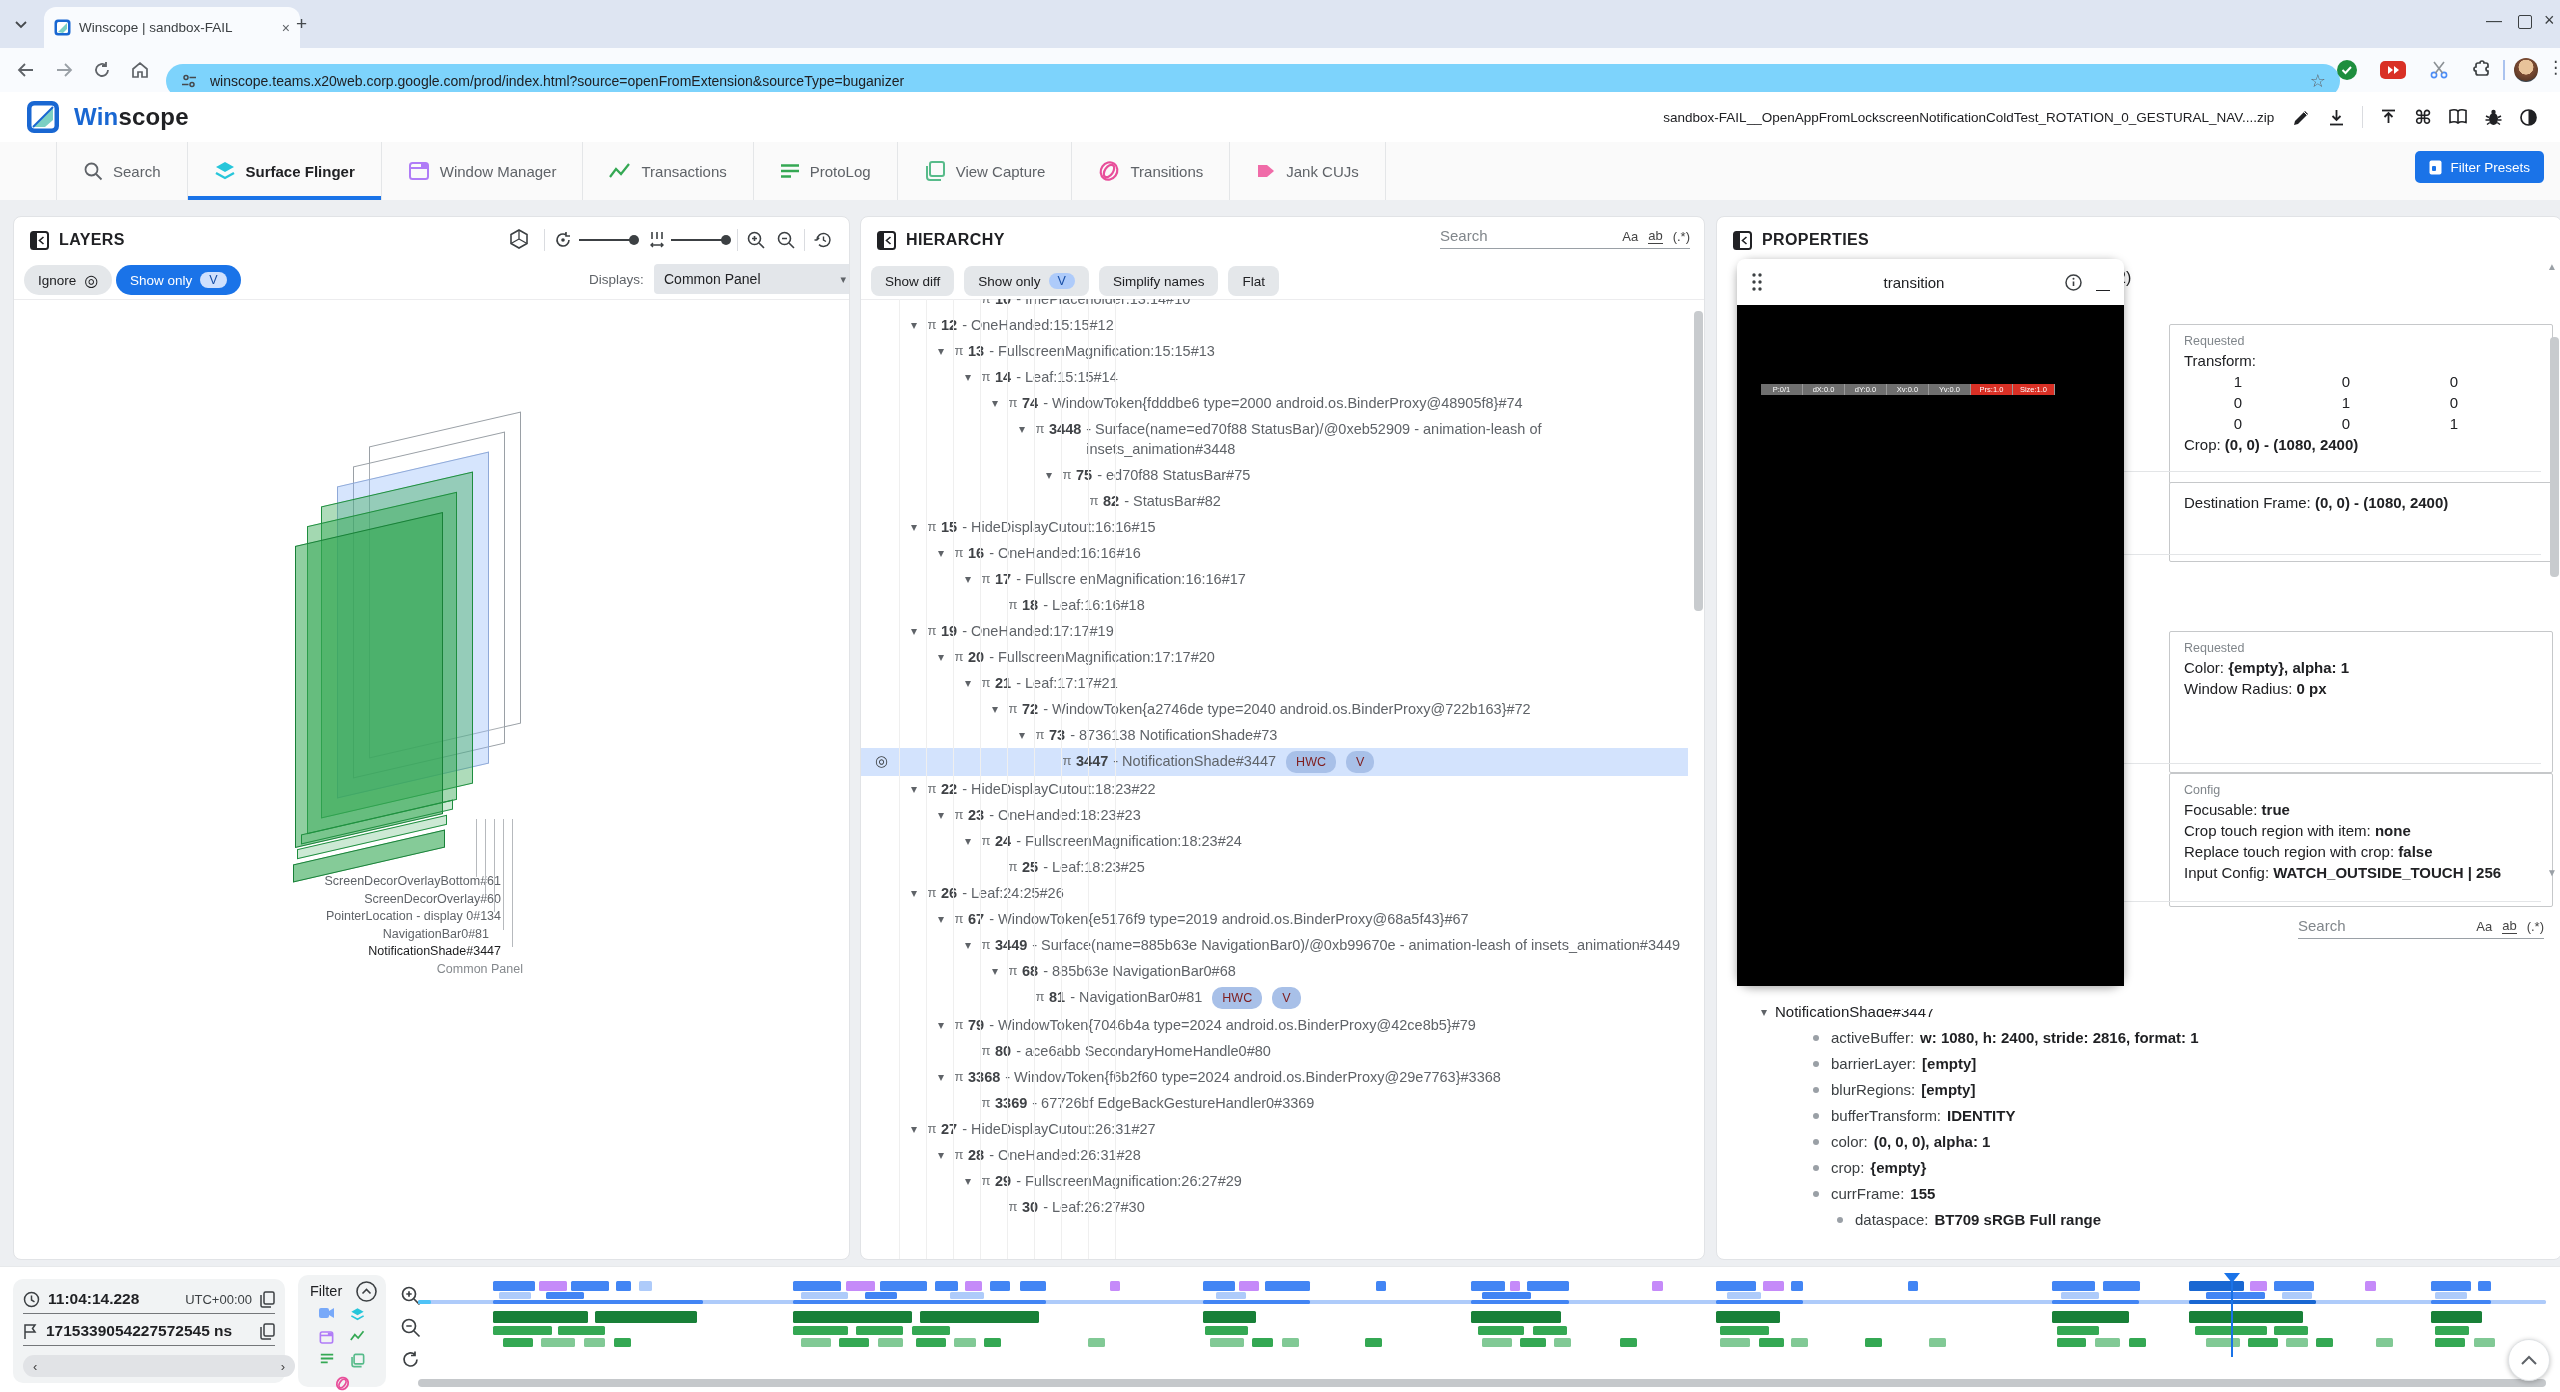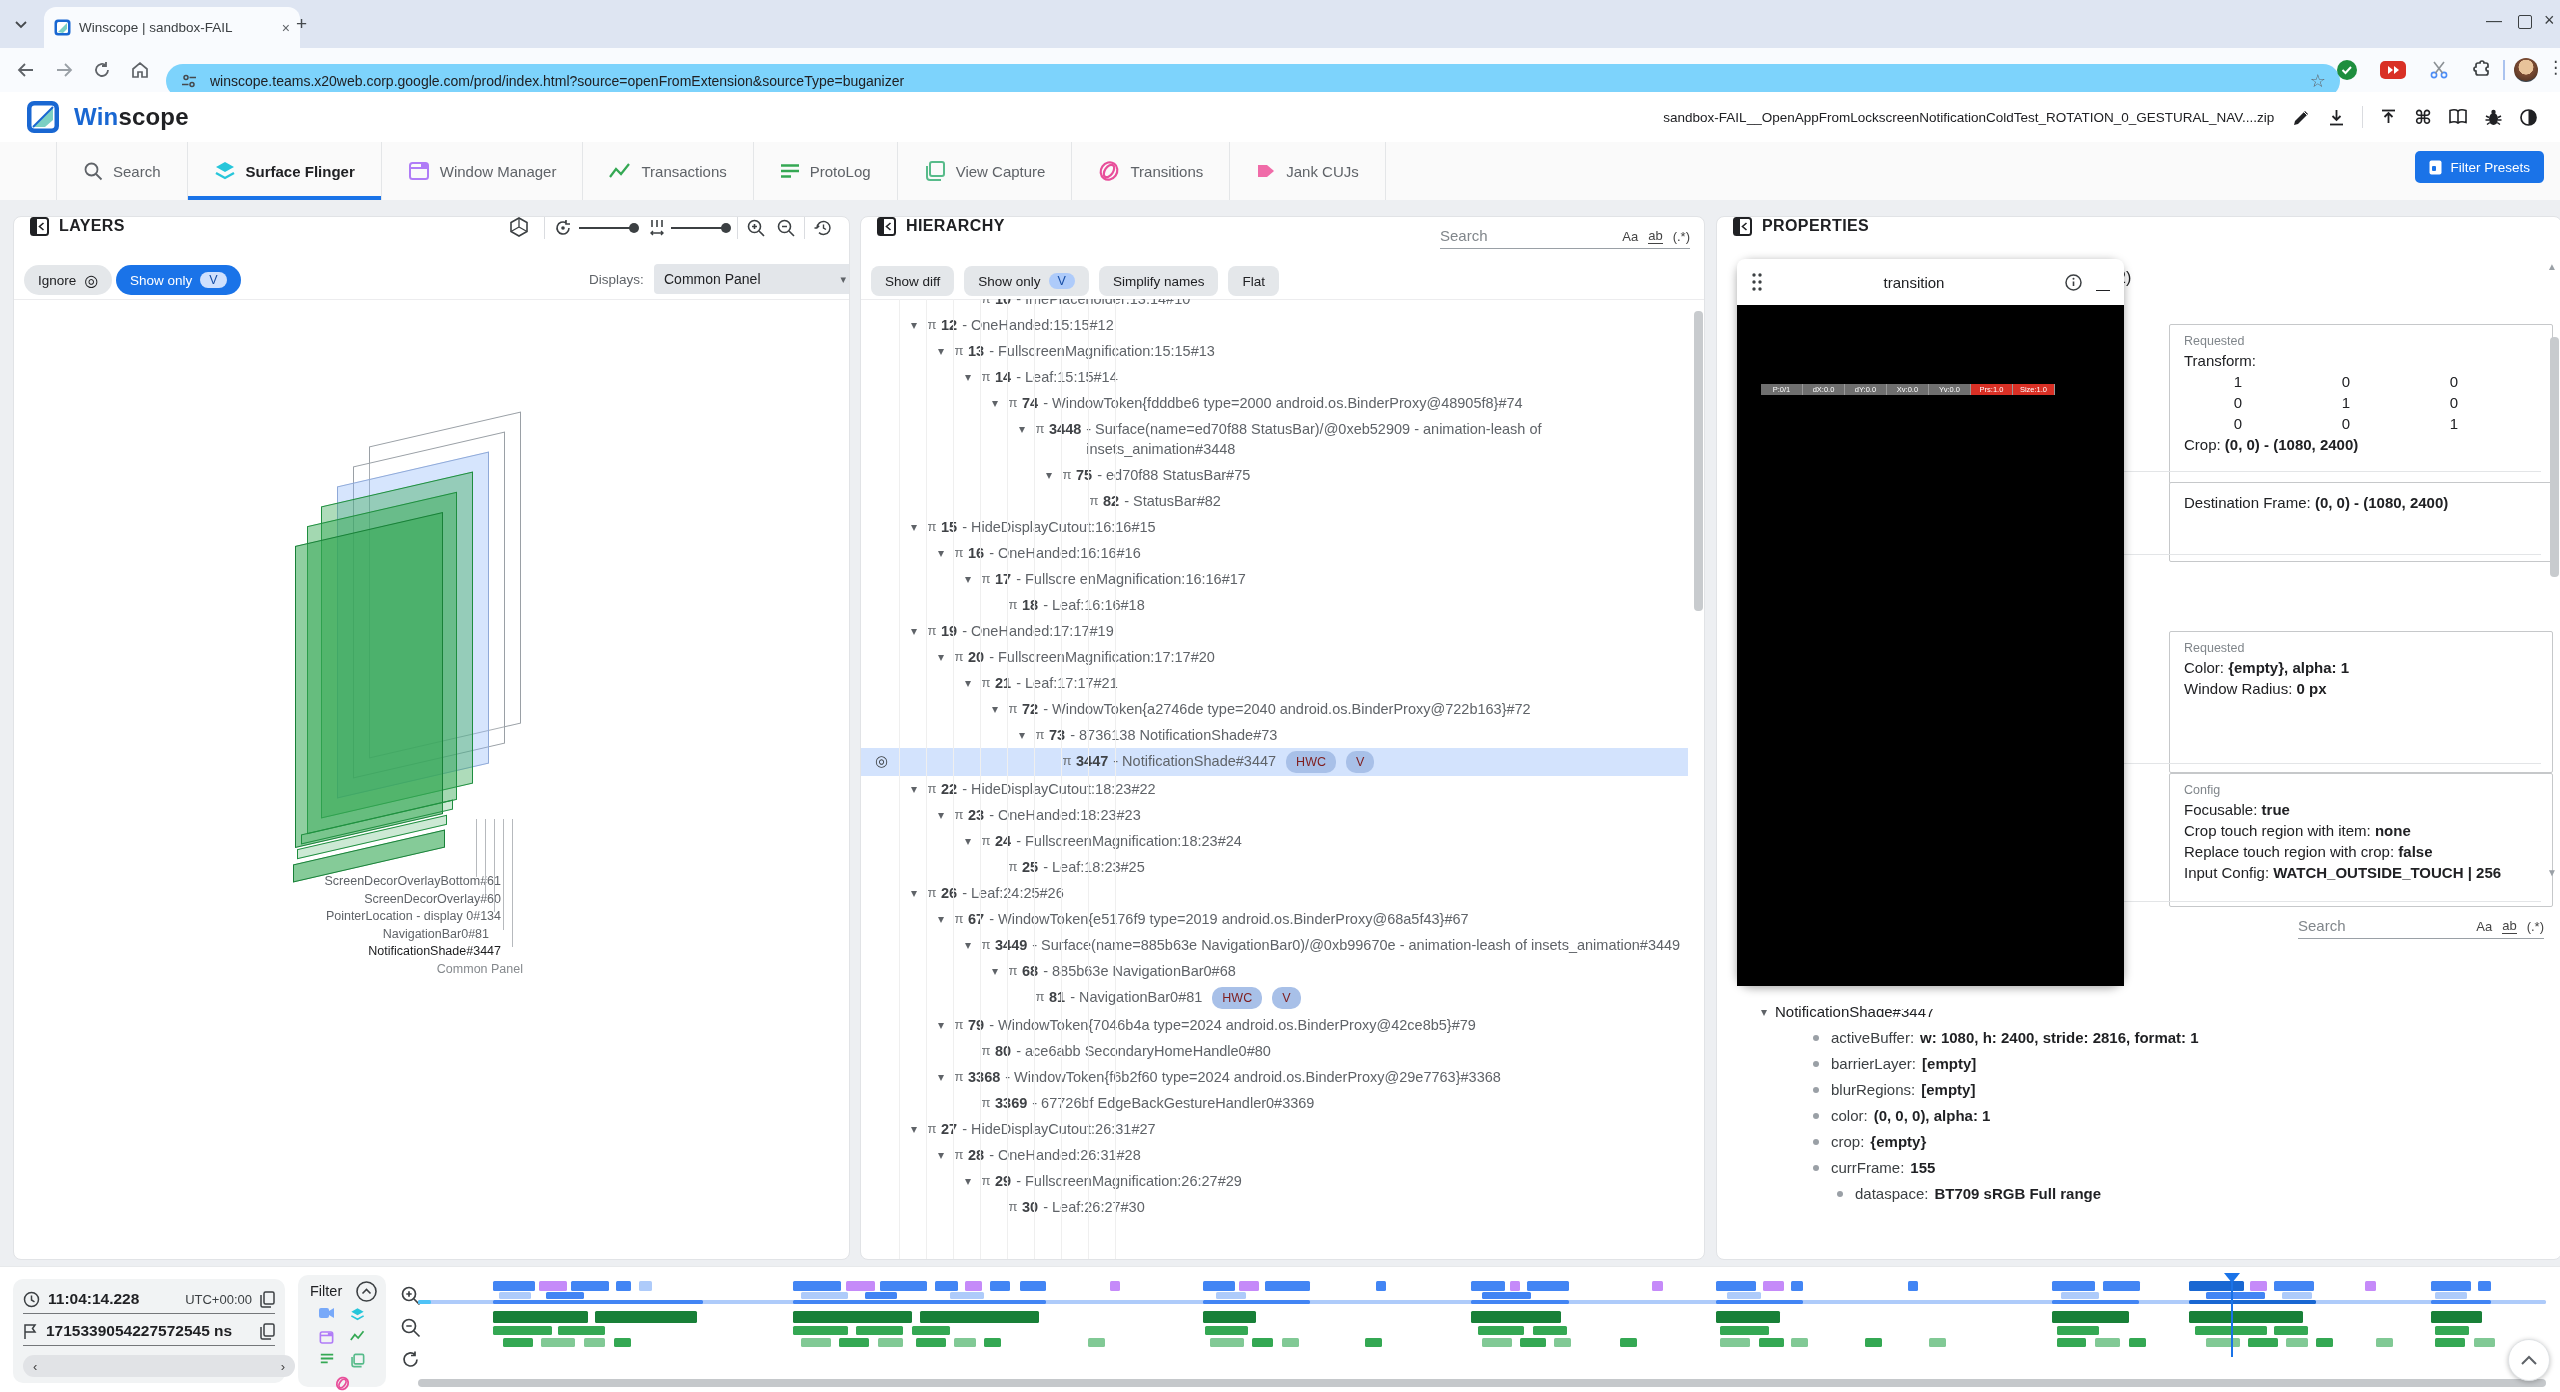--- a/index.html
+++ b/index.html
@@ -26,21 +26,21 @@
   .navtab{height:58px;padding:0 26px;position:relative;border-right:1px solid #e4e6e8;display:flex;align-items:center;gap:10px;cursor:pointer;}
   .navtab:first-child{border-left:1px solid #e4e6e8;}
   .navtab .lbl{font-size:15px;color:#5f6368;white-space:nowrap;}
   .navtab.active .lbl{color:#202124;font-weight:bold;}
   .navtab .underline{position:absolute;left:0;bottom:0;height:4px;width:100%;background:#1a73e8;}
   #filterpresets{position:absolute;right:16px;top:9px;height:32px;background:#1a73e8;color:#fff;
     border-radius:5px;padding:0 14px;font-size:13.5px;display:flex;align-items:center;gap:8px;}
   
   #main{left:0;top:200px;width:2560px;height:1066px;background:#edeff2;}
   .panel{position:absolute;background:#fff;border:1px solid #e1e3e6;border-radius:8px;overflow:hidden;}
-  .phead{position:absolute;left:0;top:0;right:0;height:46px;display:flex;align-items:flex-start;padding-left:16px;}
+  .phead{position:absolute;left:0;top:0;right:0;height:46px;display:flex;align-items:center;padding-left:16px;}
   .ptitle{font-size:16px;font-weight:bold;color:#202124;letter-spacing:.4px;margin-left:10px;}
   .vdiv{width:1px;height:22px;background:#dadce0;margin:0 8px;}
   .chip{height:30px;border-radius:8px;background:#e4e7ea;display:inline-flex;align-items:center;
         padding:0 14px;font-size:13.5px;color:#202124;gap:8px;cursor:pointer;}
   .chip.pill{border-radius:16px;}
   .chip.blue{background:#1a73e8;color:#fff;}
   .vbadge{background:#aecbfa;color:#174ea6;border-radius:10px;padding:1px 9px;font-size:12.5px;}
   .chip.blue .vbadge{background:#cfe0fd;}
   .searchbox{border-bottom:1px solid #9aa0a6;display:flex;align-items:flex-end;padding-bottom:4px;}
   .searchbox .ph{font-size:15px;color:#80868b;flex:1;}
@@ -768,20 +768,25 @@
         </div>
         <div class="ptrow" style="padding-left: 96px;">
           <span style="width: 6px; height: 6px; border-radius: 50%; background: rgb(154, 160, 166); margin-right: 12px; flex: 0 0 auto;"></span>
           <span class="lab">barrierLayer:</span>
           <span class="val">[empty]</span>
         </div>
         <div class="ptrow" style="padding-left: 96px;">
           <span style="width: 6px; height: 6px; border-radius: 50%; background: rgb(154, 160, 166); margin-right: 12px; flex: 0 0 auto;"></span>
           <span class="lab">blurRegions:</span>
           <span class="val">[empty]</span>
+        </div>
+        <div class="ptrow" style="padding-left: 96px;">
+          <span style="width: 6px; height: 6px; border-radius: 50%; background: rgb(154, 160, 166); margin-right: 12px; flex: 0 0 auto;"></span>
+          <span class="lab">bufferTransform:</span>
+          <span class="val">IDENTITY</span>
         </div>
         <div class="ptrow" style="padding-left: 96px;">
           <span style="width: 6px; height: 6px; border-radius: 50%; background: rgb(154, 160, 166); margin-right: 12px; flex: 0 0 auto;"></span>
           <span class="lab">color:</span>
           <span class="val">(0, 0, 0), alpha: 1</span>
         </div>
         <div class="ptrow" style="padding-left: 96px;">
           <span style="width: 6px; height: 6px; border-radius: 50%; background: rgb(154, 160, 166); margin-right: 12px; flex: 0 0 auto;"></span>
           <span class="lab">crop:</span>
           <span class="val">{empty}</span>

